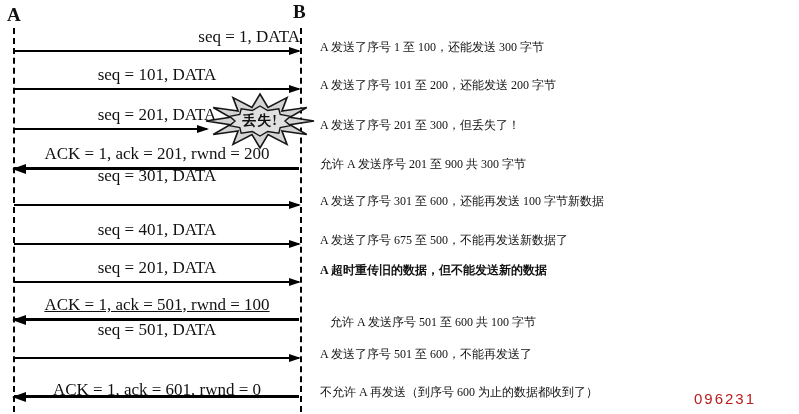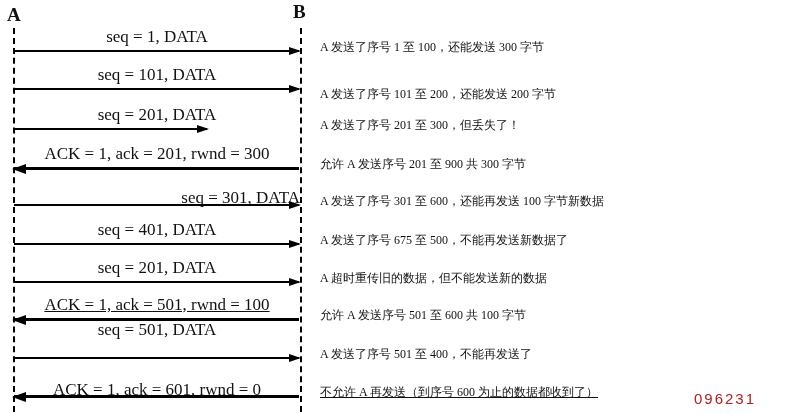--- a/index.html
+++ b/index.html
@@ -67,95 +67,102 @@
 <div class="stage">
 
   <div class="host-label host-a">A</div>
   <div class="host-label host-b">B</div>
 
   <div class="lifeline lifeline-a"></div>
   <div class="lifeline lifeline-b"></div>
 
   <div id="rows-layer">
   <div>
-    <div class="msg-label" style="top: 27px;">seq = 1, DATA</div>
+    <div class="msg-label" style="top: 27px; text-align: right;">seq = 1, DATA</div>
     <div class="arrow" style="top: 50px;">
       <span class="head head-right"></span>
     </div>
     <div class="note" style="top: 37px;">A 发送了序号 1 至 100，还能发送 300 字节</div>
   </div>
 
   <div>
     <div class="msg-label" style="top: 65px;">seq = 101, DATA</div>
     <div class="arrow" style="top: 88px;">
       <span class="head head-right"></span>
     </div>
-    <div class="note" style="top: 84px;">A 发送了序号 101 至 200，还能发送 200 字节</div>
+    <div class="note" style="top: 75px;">A 发送了序号 101 至 200，还能发送 200 字节</div>
   </div>
 
   <div>
     <div class="msg-label" style="top: 105px;">seq = 201, DATA</div>
     <div class="arrow lost" style="top: 128px;">
       <span class="head head-right"></span>
     </div>
     <div class="note" style="top: 115px;">A 发送了序号 201 至 300，但丢失了！</div>
   </div>
 
   <div>
-    <div class="msg-label" style="top: 144px;">ACK = 1, ack = 201, rwnd = 300</div>
+    <div class="msg-label" style="top: 144px;">ACK = 1, ack = 201, rwnd = 200</div>
     <div class="arrow thick" style="top: 167px;">
       <span class="head head-left"></span>
     </div>
     <div class="note" style="top: 154px;">允许 A 发送序号 201 至 900 共 300 字节</div>
   </div>
 
   <div>
-    <div class="msg-label" style="top: 188px; text-align: right;">seq = 301, DATA</div>
+    <div class="msg-label" style="top: 166px;">seq = 301, DATA</div>
     <div class="arrow" style="top: 204px;">
       <span class="head head-right"></span>
     </div>
     <div class="note" style="top: 191px;">A 发送了序号 301 至 600，还能再发送 100 字节新数据</div>
   </div>
 
   <div>
     <div class="msg-label" style="top: 220px;">seq = 401, DATA</div>
     <div class="arrow" style="top: 243px;">
       <span class="head head-right"></span>
     </div>
     <div class="note" style="top: 230px;">A 发送了序号 675 至 500，不能再发送新数据了</div>
   </div>
 
   <div>
     <div class="msg-label" style="top: 258px;">seq = 201, DATA</div>
     <div class="arrow" style="top: 281px;">
       <span class="head head-right"></span>
     </div>
-    <div class="note" style="top: 268px;">A 超时重传旧的数据，但不能发送新的数据</div>
+    <div class="note" style="top: 260px; font-weight: bold;">A 超时重传旧的数据，但不能发送新的数据</div>
   </div>
 
   <div>
     <div class="msg-label" style="top: 295px; text-decoration: underline;">ACK = 1, ack = 501, rwnd = 100</div>
     <div class="arrow thick" style="top: 318px;">
       <span class="head head-left"></span>
     </div>
-    <div class="note" style="top: 305px;">允许 A 发送序号 501 至 600 共 100 字节</div>
+    <div class="note" style="top: 312px; margin-left: 10px;">允许 A 发送序号 501 至 600 共 100 字节</div>
   </div>
 
   <div>
     <div class="msg-label" style="top: 320px;">seq = 501, DATA</div>
     <div class="arrow" style="top: 357px;">
       <span class="head head-right"></span>
     </div>
-    <div class="note" style="top: 344px;">A 发送了序号 501 至 400，不能再发送了</div>
+    <div class="note" style="top: 344px;">A 发送了序号 501 至 600，不能再发送了</div>
   </div>
 
   <div>
     <div class="msg-label" style="top: 372px; margin-top: 8px;">ACK = 1, ack = 601, rwnd = 0</div>
     <div class="arrow thick" style="top: 395px;">
       <span class="head head-left"></span>
     </div>
-    <div class="note" style="top: 382px; text-decoration: underline;">不允许 A 再发送（到序号 600 为止的数据都收到了）</div>
+    <div class="note" style="top: 382px;">不允许 A 再发送（到序号 600 为止的数据都收到了）</div>
   </div>
 </div>
 
+  <div class="burst">
+    <svg width="112" height="58" viewBox="0 0 112 58">
+      <polygon id="burst-outer" fill="#d4d4d4" stroke="#161616" stroke-width="1.6" points="56.0,2.0 64.0,15.5 83.0,5.6 77.9,19.1 102.8,15.5 85.9,25.4 110.0,29.0 85.9,32.6 102.8,42.5 77.9,38.9 83.0,52.4 64.0,42.5 56.0,56.0 48.0,42.5 29.0,52.4 34.1,38.9 9.2,42.5 26.1,32.6 2.0,29.0 26.1,25.4 9.2,15.5 34.1,19.1 29.0,5.6 48.0,15.5"></polygon>
+      <polygon id="burst-inner" fill="#e0e0e0" stroke="#161616" stroke-width="1.4" points="56.0,14.0 63.7,18.5 74.8,16.9 76.2,22.5 86.4,24.4 81.0,29.0 86.4,33.6 76.2,35.5 74.8,41.1 63.7,39.5 56.0,44.0 48.3,39.5 37.2,41.1 35.8,35.5 25.6,33.6 31.0,29.0 25.6,24.4 35.8,22.5 37.2,16.9 48.3,18.5"></polygon>
+    </svg>
+    <div class="burst-text">丢失!</div>
+  </div>
 
   <div class="watermark">096231</div>
 </div>
 
 </body></html>

